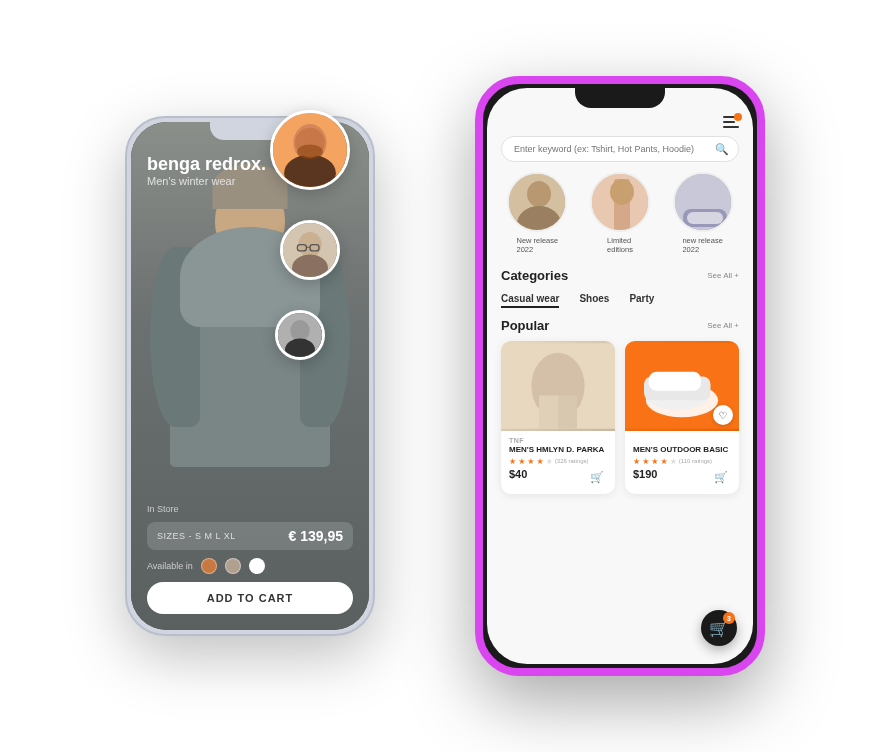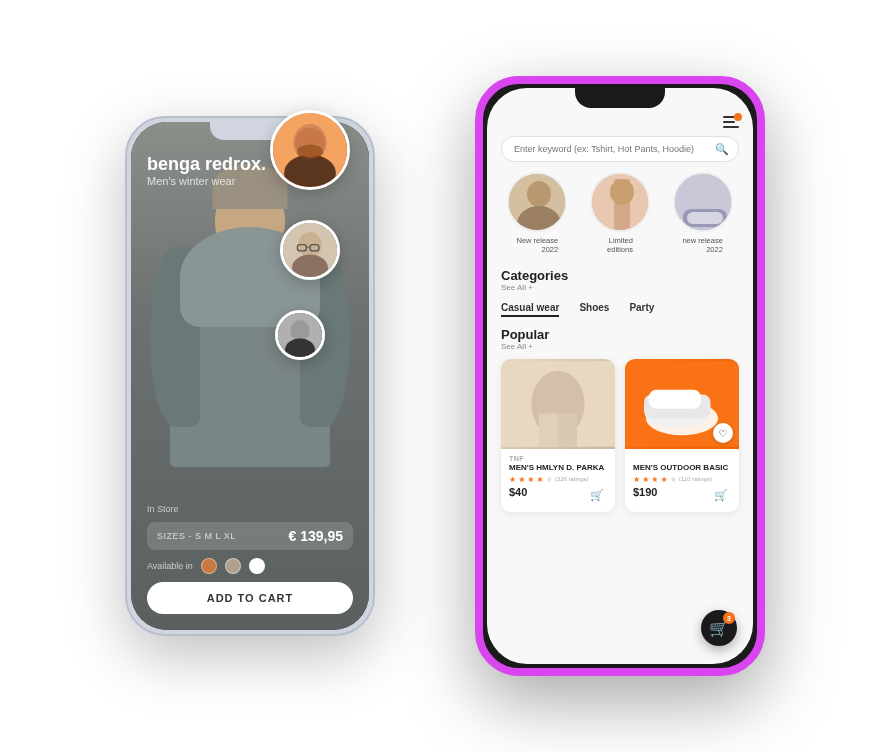--- a/index.html
+++ b/index.html
@@ -421,32 +421,31 @@
       border: 2px solid #eee;
     }
 
     .cat-circle-1 { background: linear-gradient(135deg, #c8b8a0, #a89880); }
     .cat-circle-2 { background: linear-gradient(135deg, #e8c8b0, #d4a888); }
     .cat-circle-3 { background: linear-gradient(135deg, #c0c0d0, #9898b0); }
 
     .cat-label {
       font-size: 7.5px;
       color: #555;
-      text-align: right;
+      text-align: left;
       line-height: 1.2;
       font-weight: 500;
     }
 
     
     .section-header {
       display: flex;
       justify-content: space-between;
-      align-items: flex-start;
+      align-items: center;
       padding: 4px 14px 8px;
-      flex-direction: column;
     }
 
     .section-title {
       font-size: 13px;
       font-weight: 700;
       color: #222;
     }
 
     .see-all {
       font-size: 8px;

